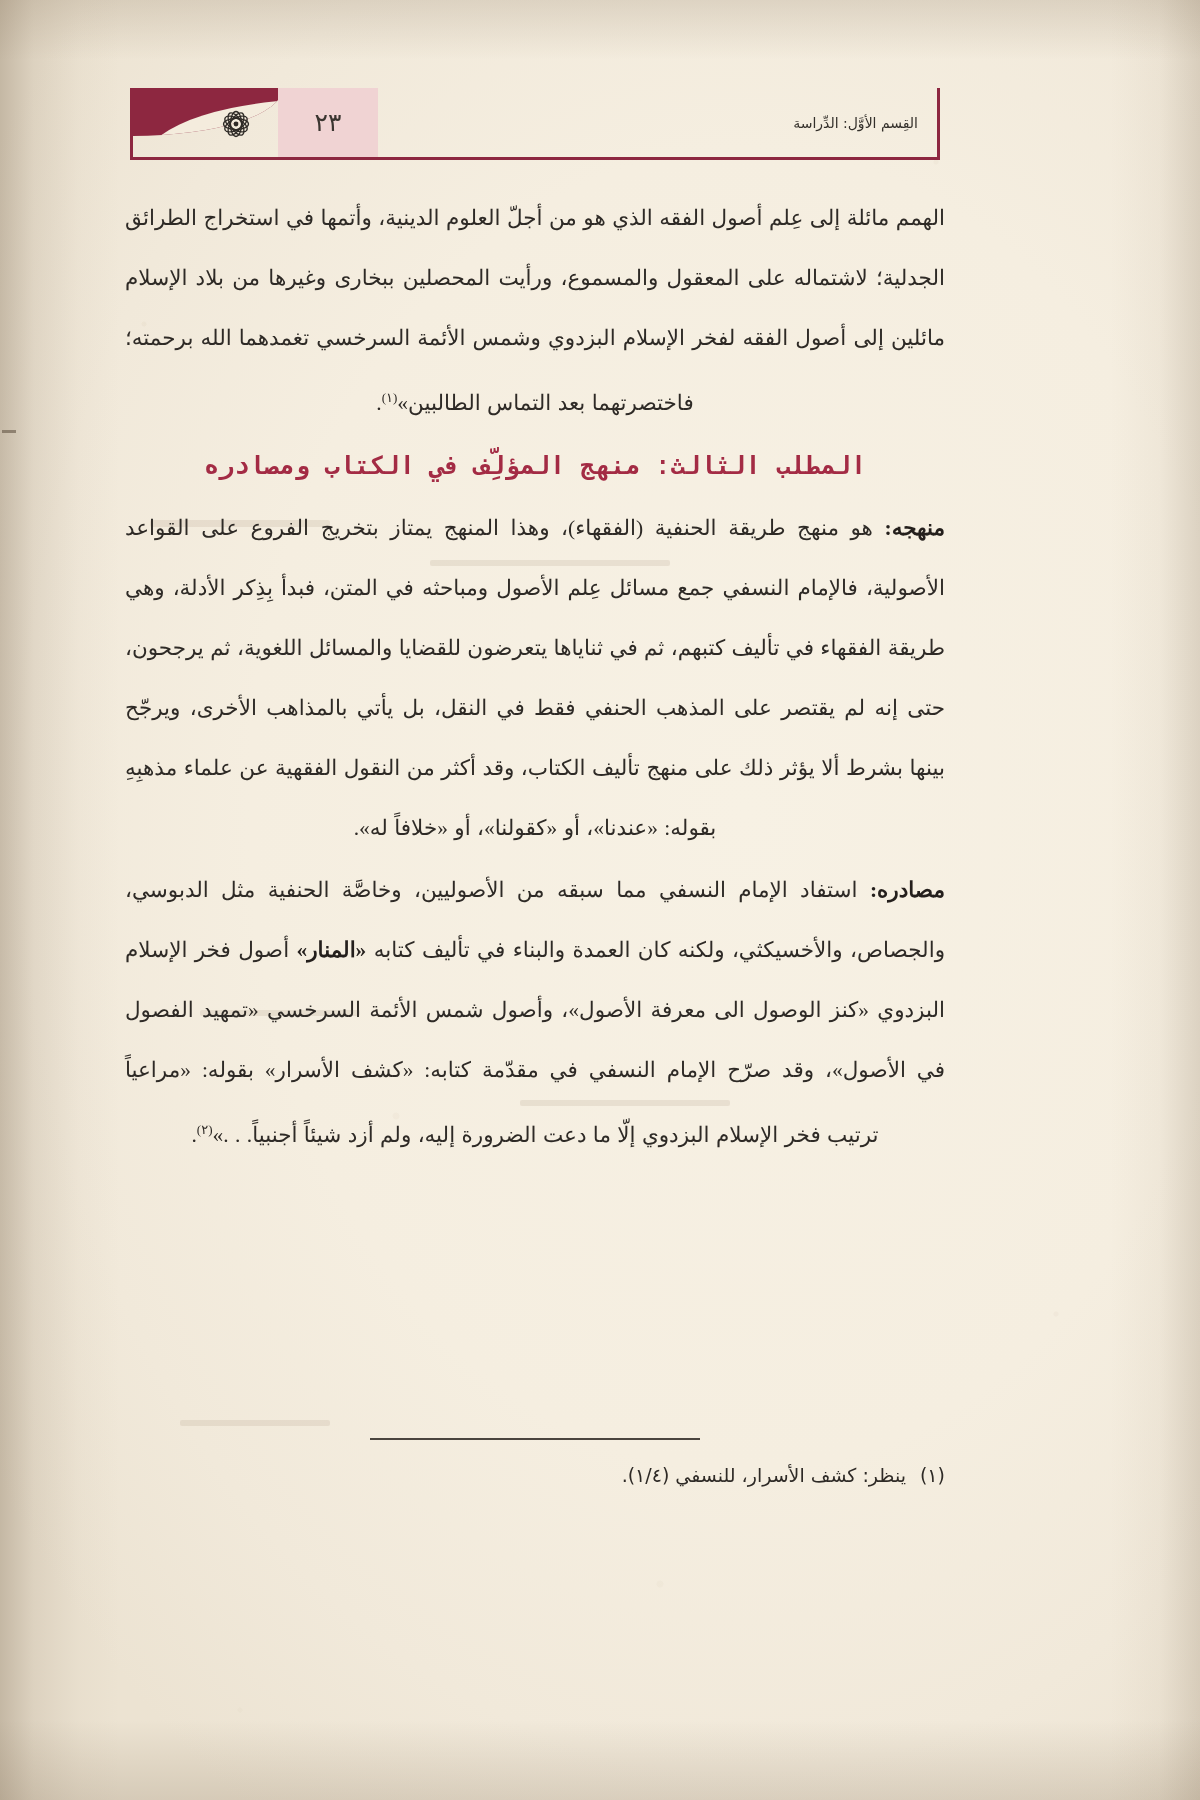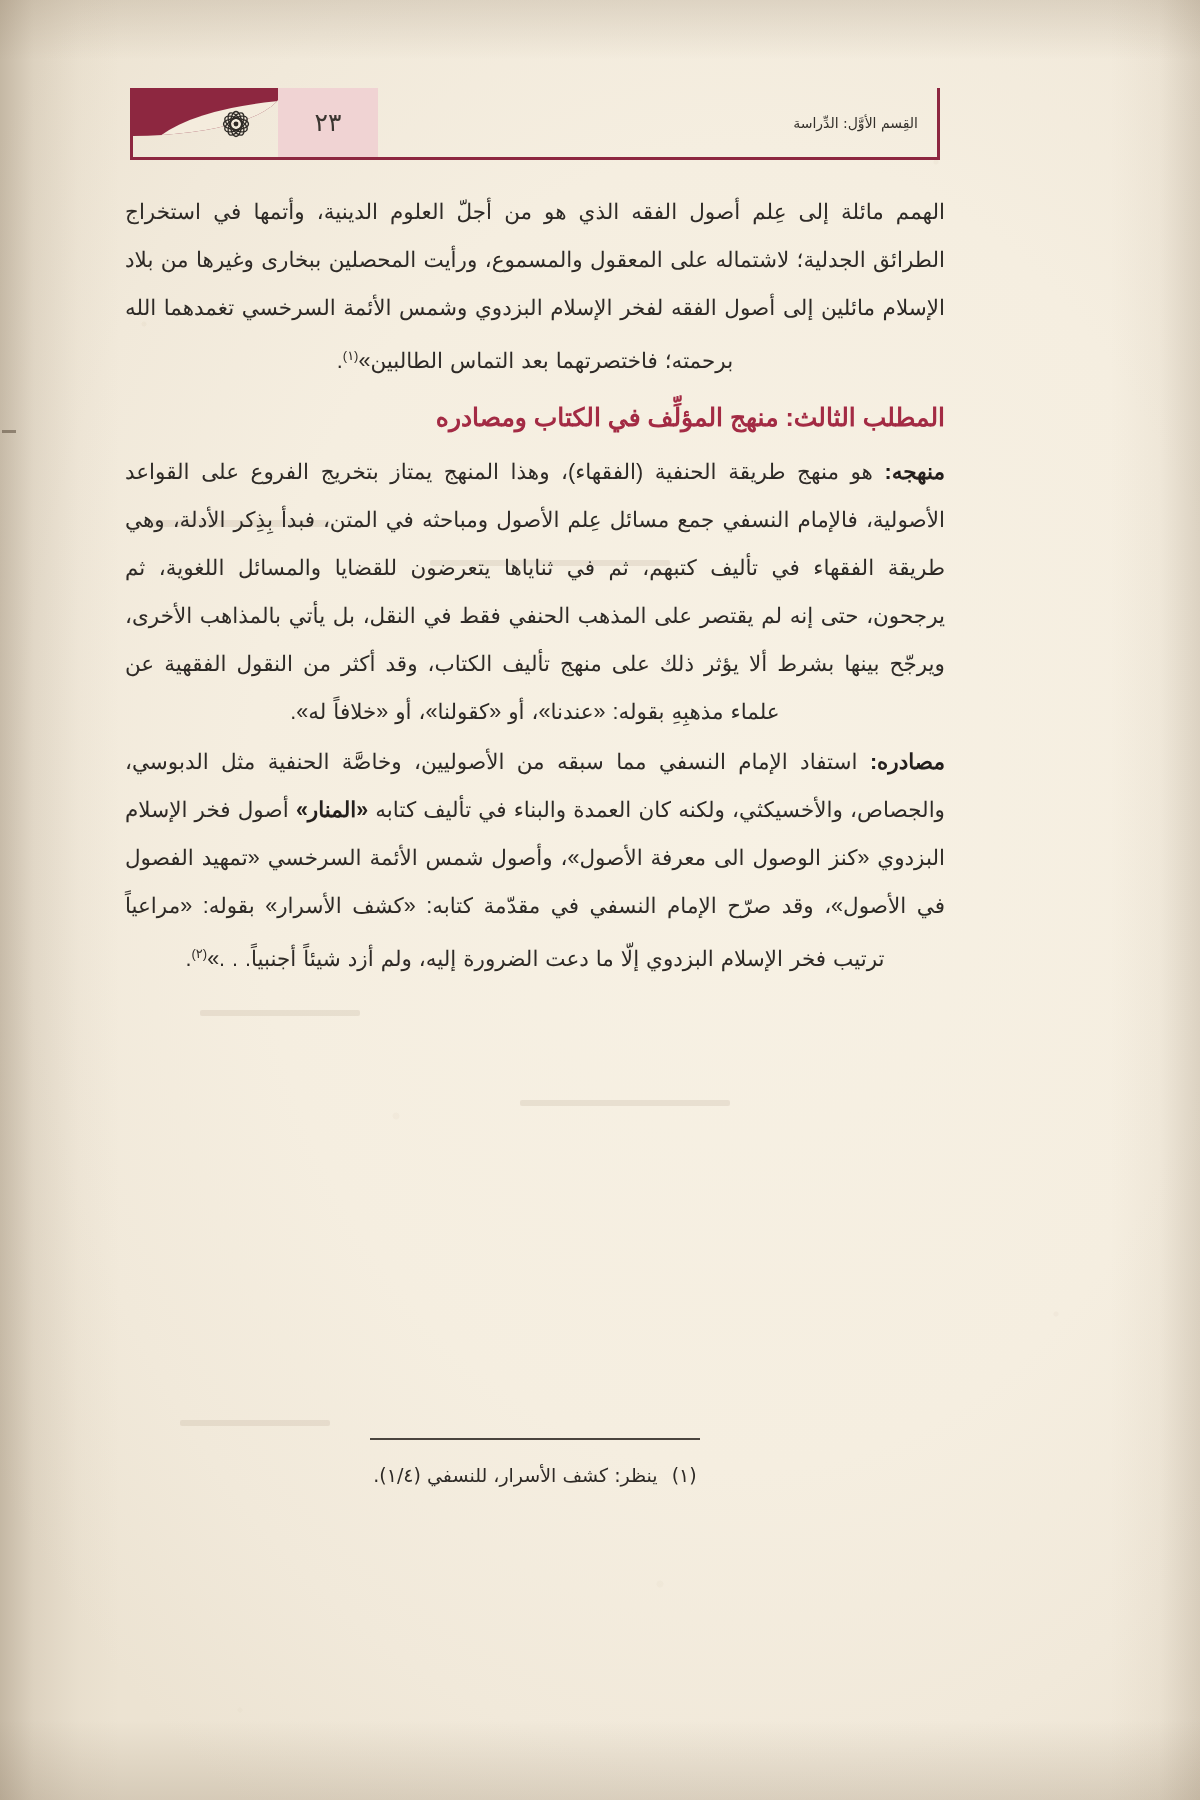--- a/index.html
+++ b/index.html
@@ -163,23 +163,23 @@
 
   
   #body-col {
     position: absolute;
     left: 30px;
     top: 128px;
     width: 820px;
   }
   p.para {
     margin: 0 0 2px 0;
-    font-family: Liberation Sans, sans-serif;
+    font-family: Liberation Serif, serif;
     font-size: 21.5px;
-    line-height: 48px;
+    line-height: 60px;
     color: #2e2a26;
     text-align: justify;
     text-align-last: center;
     direction: rtl;
     word-spacing: 1px;
   }
   p.para.lastcenter { text-align-last: center; }
 
   .lead {
     font-weight: bold;
@@ -187,25 +187,25 @@
   }
   .bold-term { font-weight: bold; color: #241f1c; }
   sup.fn {
     font-size: 13px;
     vertical-align: super;
     color: #2e2a26;
   }
 
   .section-heading {
     margin: 18px 0 16px 0;
-    font-family: Liberation Sans, sans-serif;
+    font-family: Liberation Mono, monospace;
     font-size: 25px;
     font-weight: bold;
     color: #a32b44;
-    text-align: right;
+    text-align: center;
     direction: rtl;
     letter-spacing: .3px;
   }
 
   
   #footnote-block {
     position: absolute;
     left: 30px;
     right: 30px;
     top: 1378px;
@@ -217,21 +217,20 @@
     background: #4a443e;
     margin: 0 auto 16px auto;
   }
   p.footnote {
     margin: 0 0 8px 0;
     font-family: "DejaVu Sans", "Liberation Sans", sans-serif;
     font-size: 19px;
     line-height: 38px;
     color: #2e2a26;
     direction: rtl;
-    text-align: center;
   }
   .fn-marker { display: inline-block; margin-left: 14px; }
 
   
   #edge-tick {
     position: absolute;
     left: 2px; top: 430px;
     width: 14px; height: 3px;
     background: rgba(90,75,58,.55);
   }

